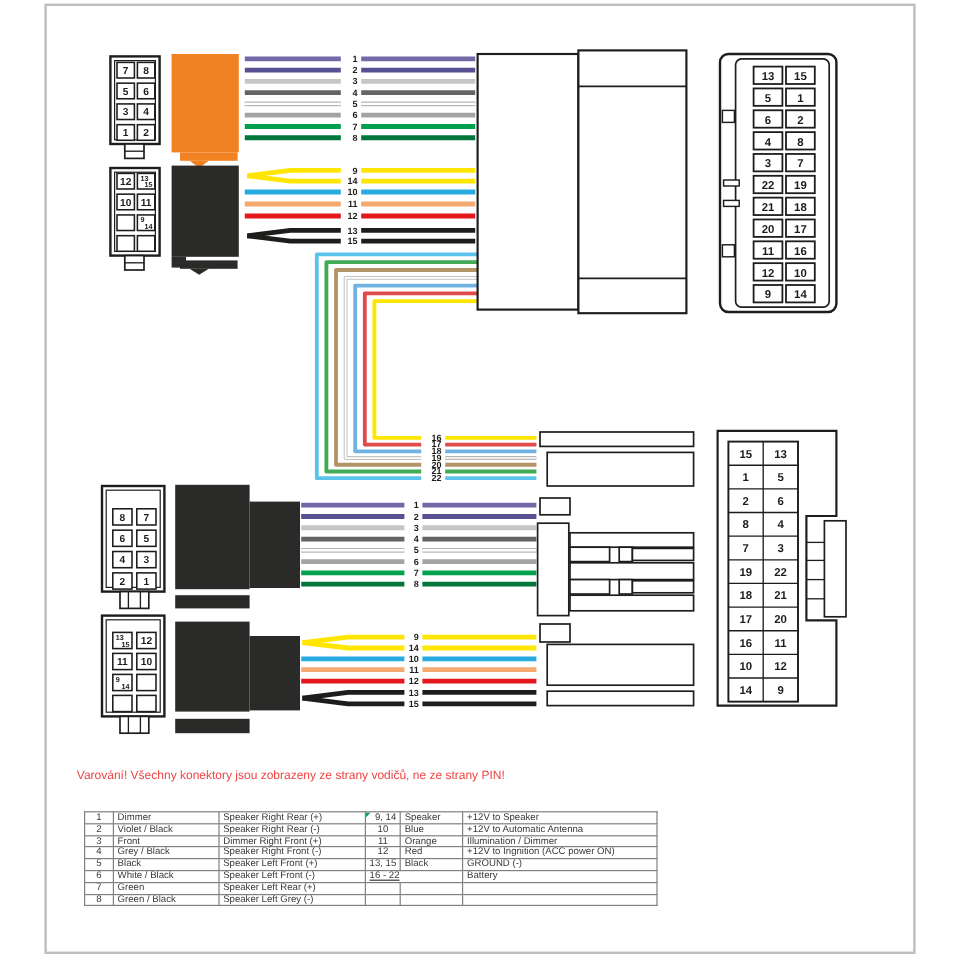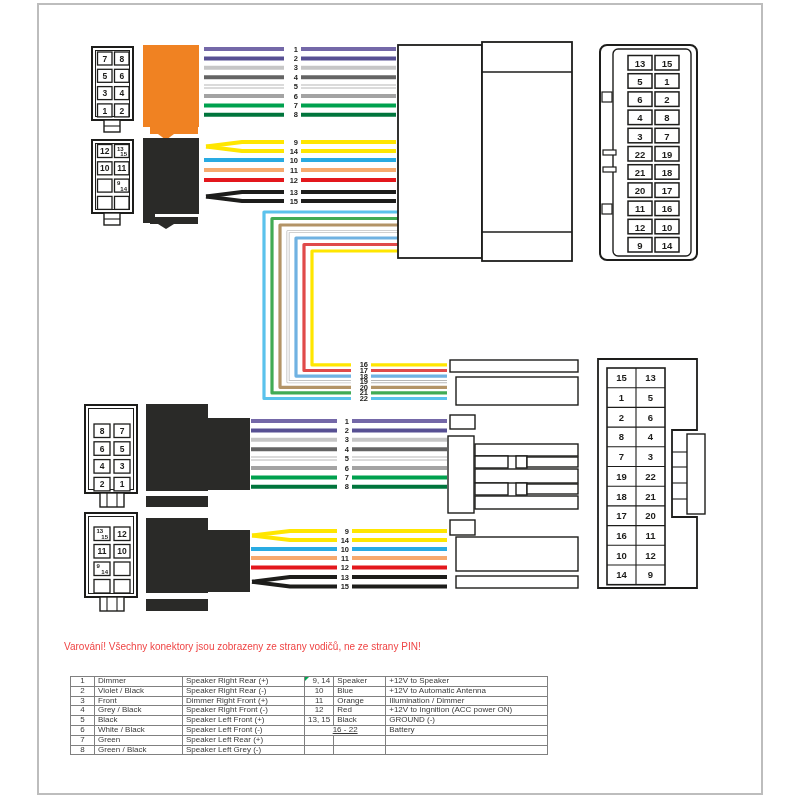--- a/index.html
+++ b/index.html
@@ -10,21 +10,21 @@
   .wnum{font:bold 7.5px "Liberation Sans",sans-serif;fill:#1d1d1b}
   .pnum{font:bold 8.5px "Liberation Sans",sans-serif;fill:#1d1d1b}
   .pnum-s{font:bold 6px "Liberation Sans",sans-serif;fill:#1d1d1b}
   .qnum{font:bold 9.5px "Liberation Sans",sans-serif;fill:#1d1d1b}
   .warning{position:absolute;left:64px;top:641px;color:#ef4444;font-size:10px;white-space:nowrap;}
   table.pin-table{position:absolute;left:70px;top:676px;border-collapse:collapse;
     font-size:8px;color:#3a3a3a;table-layout:fixed;}
   table.pin-table td{border:1px solid #808080;height:8.7px;line-height:8.8px;
     padding:0 3px;overflow:hidden;white-space:nowrap;}
   td.c-pin,td.c-pin2{text-align:center;padding:0 1px;}
-  td.c-merged{text-align:center;text-decoration:underline;}
+  td.c-merged{text-align:left;text-decoration:underline;}
   td.note{position:relative;text-align:right;}
   td.note::before{content:'';position:absolute;left:0;top:0;
     border-top:4px solid #00a651;border-right:4px solid transparent;}
 </style>
 </head>
 <body>
 
 <div class="frame"></div>
 
 <svg id="diagram" width="800" height="650" viewBox="0 0 800 650">

